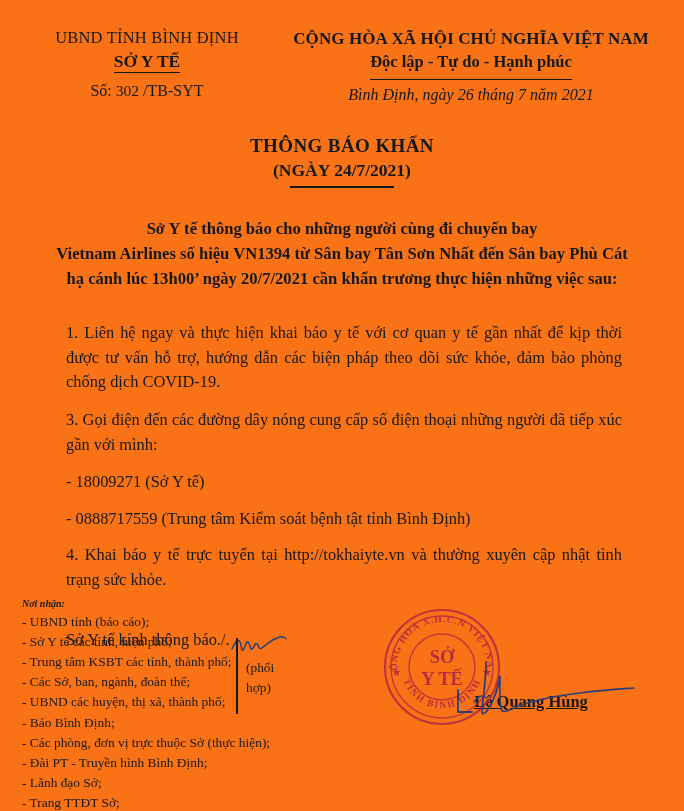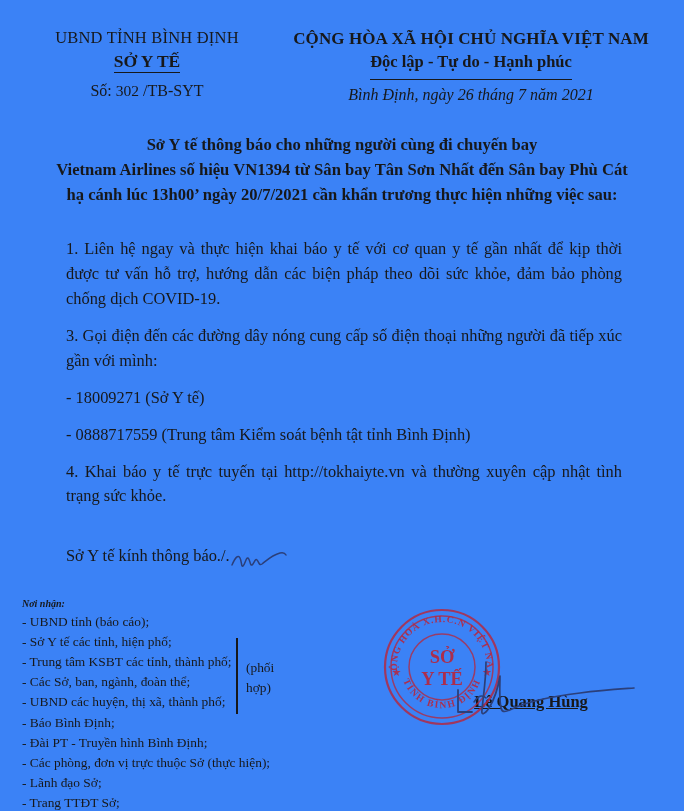--- a/index.html
+++ b/index.html
@@ -9,21 +9,21 @@
     background: #ffffff;
   }
   body {
     font-family: "Liberation Serif", "DejaVu Serif", serif;
     color: #17181a;
   }
   #page {
     position: relative;
     width: 684px;
     height: 811px;
-    background: #3b82f6;
+    background: #f97316;
     overflow: hidden;
     margin: 0 auto;
   }
 
   
   .header {
     display: flex;
     width: 100%;
     padding-top: 28px;
     box-sizing: border-box;
@@ -247,20 +247,25 @@
     </div>
     <div class="hdr-right">
       <div class="h-nation">CỘNG HÒA XÃ HỘI CHỦ NGHĨA VIỆT NAM</div>
       <div class="h-motto">
         <span class="ul">Độc lập - Tự do - Hạnh phúc</span>
       </div>
       <div class="h-date">Bình Định, ngày 26 tháng  7  năm 2021</div>
     </div>
   </div>
 
+  <div class="title-block">
+    <div class="t-main">THÔNG BÁO KHẨN</div>
+    <div class="t-sub">(NGÀY 24/7/2021)</div>
+    <div class="t-rule"></div>
+  </div>
 
   <div class="lead">
     <div>Sở Y tế thông báo cho những người cùng đi chuyến bay</div>
     <div>Vietnam Airlines số hiệu VN1394 từ Sân bay Tân Sơn Nhất đến Sân bay Phù Cát</div>
     <div>hạ cánh lúc 13h00’ ngày 20/7/2021 cần khẩn trương thực hiện những việc sau:</div>
   </div>
 
   <div class="body-block">
     <p>1. Liên hệ ngay và thực hiện khai báo y tế với cơ quan y tế gần nhất để kịp thời được tư vấn hỗ trợ, hướng dẫn các biện pháp theo dõi sức khỏe, đảm bảo phòng chống dịch COVID-19.</p>
     <p>3. Gọi điện đến các đường dây nóng cung cấp số điện thoại những người đã tiếp xúc gần với mình:</p>
@@ -282,22 +287,22 @@
   <div class="footer">
 
     <div class="recipients">
       <div class="r-head">Nơi nhận:</div>
       <div class="r-item">- UBND tỉnh (báo cáo);</div>
       <div class="r-item">- Sở Y tế các tỉnh, hiện phố;</div>
       <div class="r-item">- Trung tâm KSBT các tỉnh, thành phố;</div>
       <div class="r-item">- Các Sở, ban, ngành, đoàn thể;</div>
       <div class="r-item">- UBND các huyện, thị xã, thành phố;</div>
       <div class="r-item">- Báo Bình Định;</div>
+      <div class="r-item">- Các phòng, đơn vị trực thuộc Sở (thực hiện);</div>
       <div class="r-item">- Đài PT - Truyền hình Bình Định;</div>
-      <div class="r-item">- Các phòng, đơn vị trực thuộc Sở (thực hiện);</div>
       <div class="r-item">- Lãnh đạo Sở;</div>
       <div class="r-item">- Trang TTĐT Sở;</div>
 
     </div>
 
     <div class="r-brace"></div>
     <div class="r-note">
       <div>(phối</div>
       <div>hợp)</div>
     </div>

